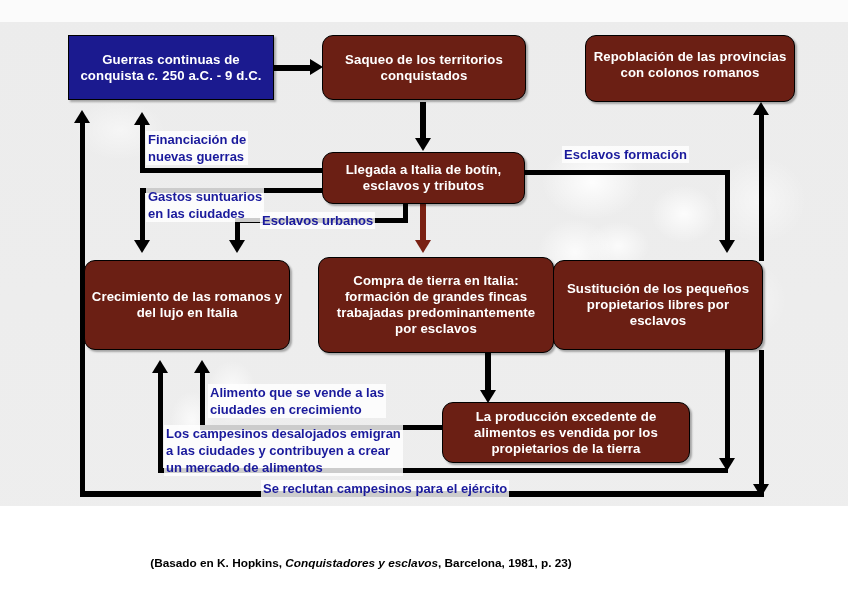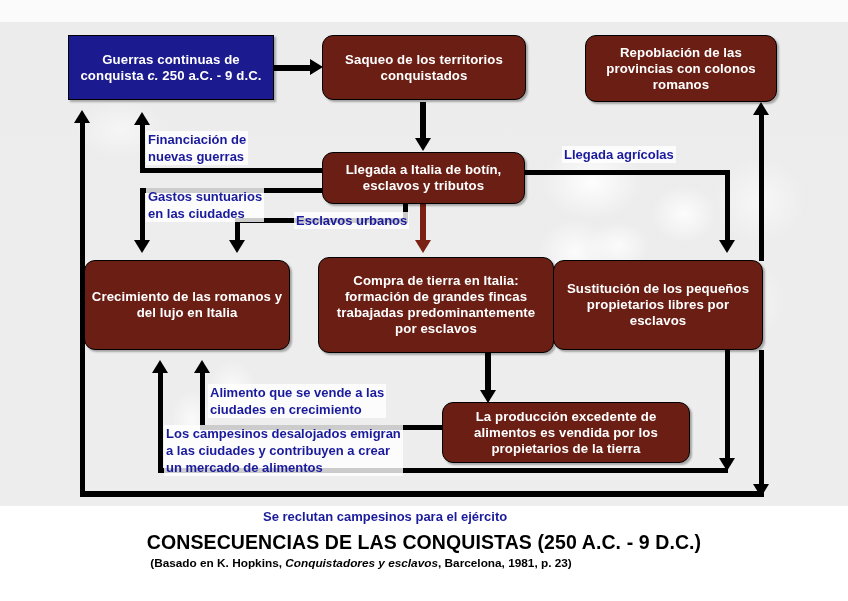--- a/index.html
+++ b/index.html
@@ -137,21 +137,21 @@
   <div class="arrow up" style="left:74px;top:110px;"></div>
 
   <div class="box blue" style="left:68px;top:35px;width:206px;height:65px;">
     <span>Guerras continuas de conquista <i>c.</i> 250 a.C. - 9 d.C.</span>
   </div>
 
   <div class="box maroon" style="left:322px;top:35px;width:204px;height:65px;">
     <span>Saqueo de los territorios conquistados</span>
   </div>
 
-  <div class="box maroon" style="left:585px;top:35px;width:192px;height:67px;">
+  <div class="box maroon" style="left:585px;top:35px;width:210px;height:67px;align-items:flex-end;">
     <span>Repoblación de las provincias con colonos romanos</span>
   </div>
 
   <div class="box maroon" style="left:322px;top:152px;width:203px;height:52px;">
     <span>Llegada a Italia de botín, esclavos y tributos</span>
   </div>
 
   <div class="box maroon" style="left:84px;top:260px;width:206px;height:90px;">
     <span>Crecimiento de las romanos y del lujo en Italia</span>
   </div>
@@ -165,28 +165,27 @@
   </div>
 
   <div class="box maroon" style="left:442px;top:402px;width:248px;height:61px;">
     <span>La producción excedente de alimentos es vendida por los propietarios de la tierra</span>
   </div>
 
   <div class="lbl" style="left:146px;top:188px;">Gastos suntuarios<br>en las ciudades</div>
 
   <div class="lbl" style="left:146px;top:131px;">Financiación de<br>nuevas guerras</div>
 
-  <div class="lbl" style="left:294px;top:212px;">Esclavos urbanos</div>
+  <div class="lbl" style="left:260px;top:212px;">Esclavos urbanos</div>
 
-  <div class="lbl" style="left:562px;top:146px;">Llegada agrícolas</div>
+  <div class="lbl" style="left:562px;top:146px;">Esclavos formación</div>
 
   <div class="lbl" style="left:208px;top:384px;">Alimento que se vende a las<br>ciudades en crecimiento</div>
 
   <div class="lbl" style="left:164px;top:425px;">Los campesinos desalojados emigran<br>a las ciudades y contribuyen a crear<br>un mercado de alimentos</div>
 
-  <div class="lbl" style="left:261px;top:480px;margin-top:28px;">Se reclutan campesinos para el ejército</div>
+  <div class="lbl" style="left:261px;top:480px;">Se reclutan campesinos para el ejército</div>
 
-  <div id="title">CONSECUENCIAS DE LAS CONQUISTAS (250 A.C. - 9 D.C.)</div>
   <div id="subtitle">
     <span>(Basado en K. Hopkins, </span><i>Conquistadores y esclavos</i><span>, Barcelona, 1981, p. 23)</span>
   </div>
 
 </div>
 
 </body></html>

